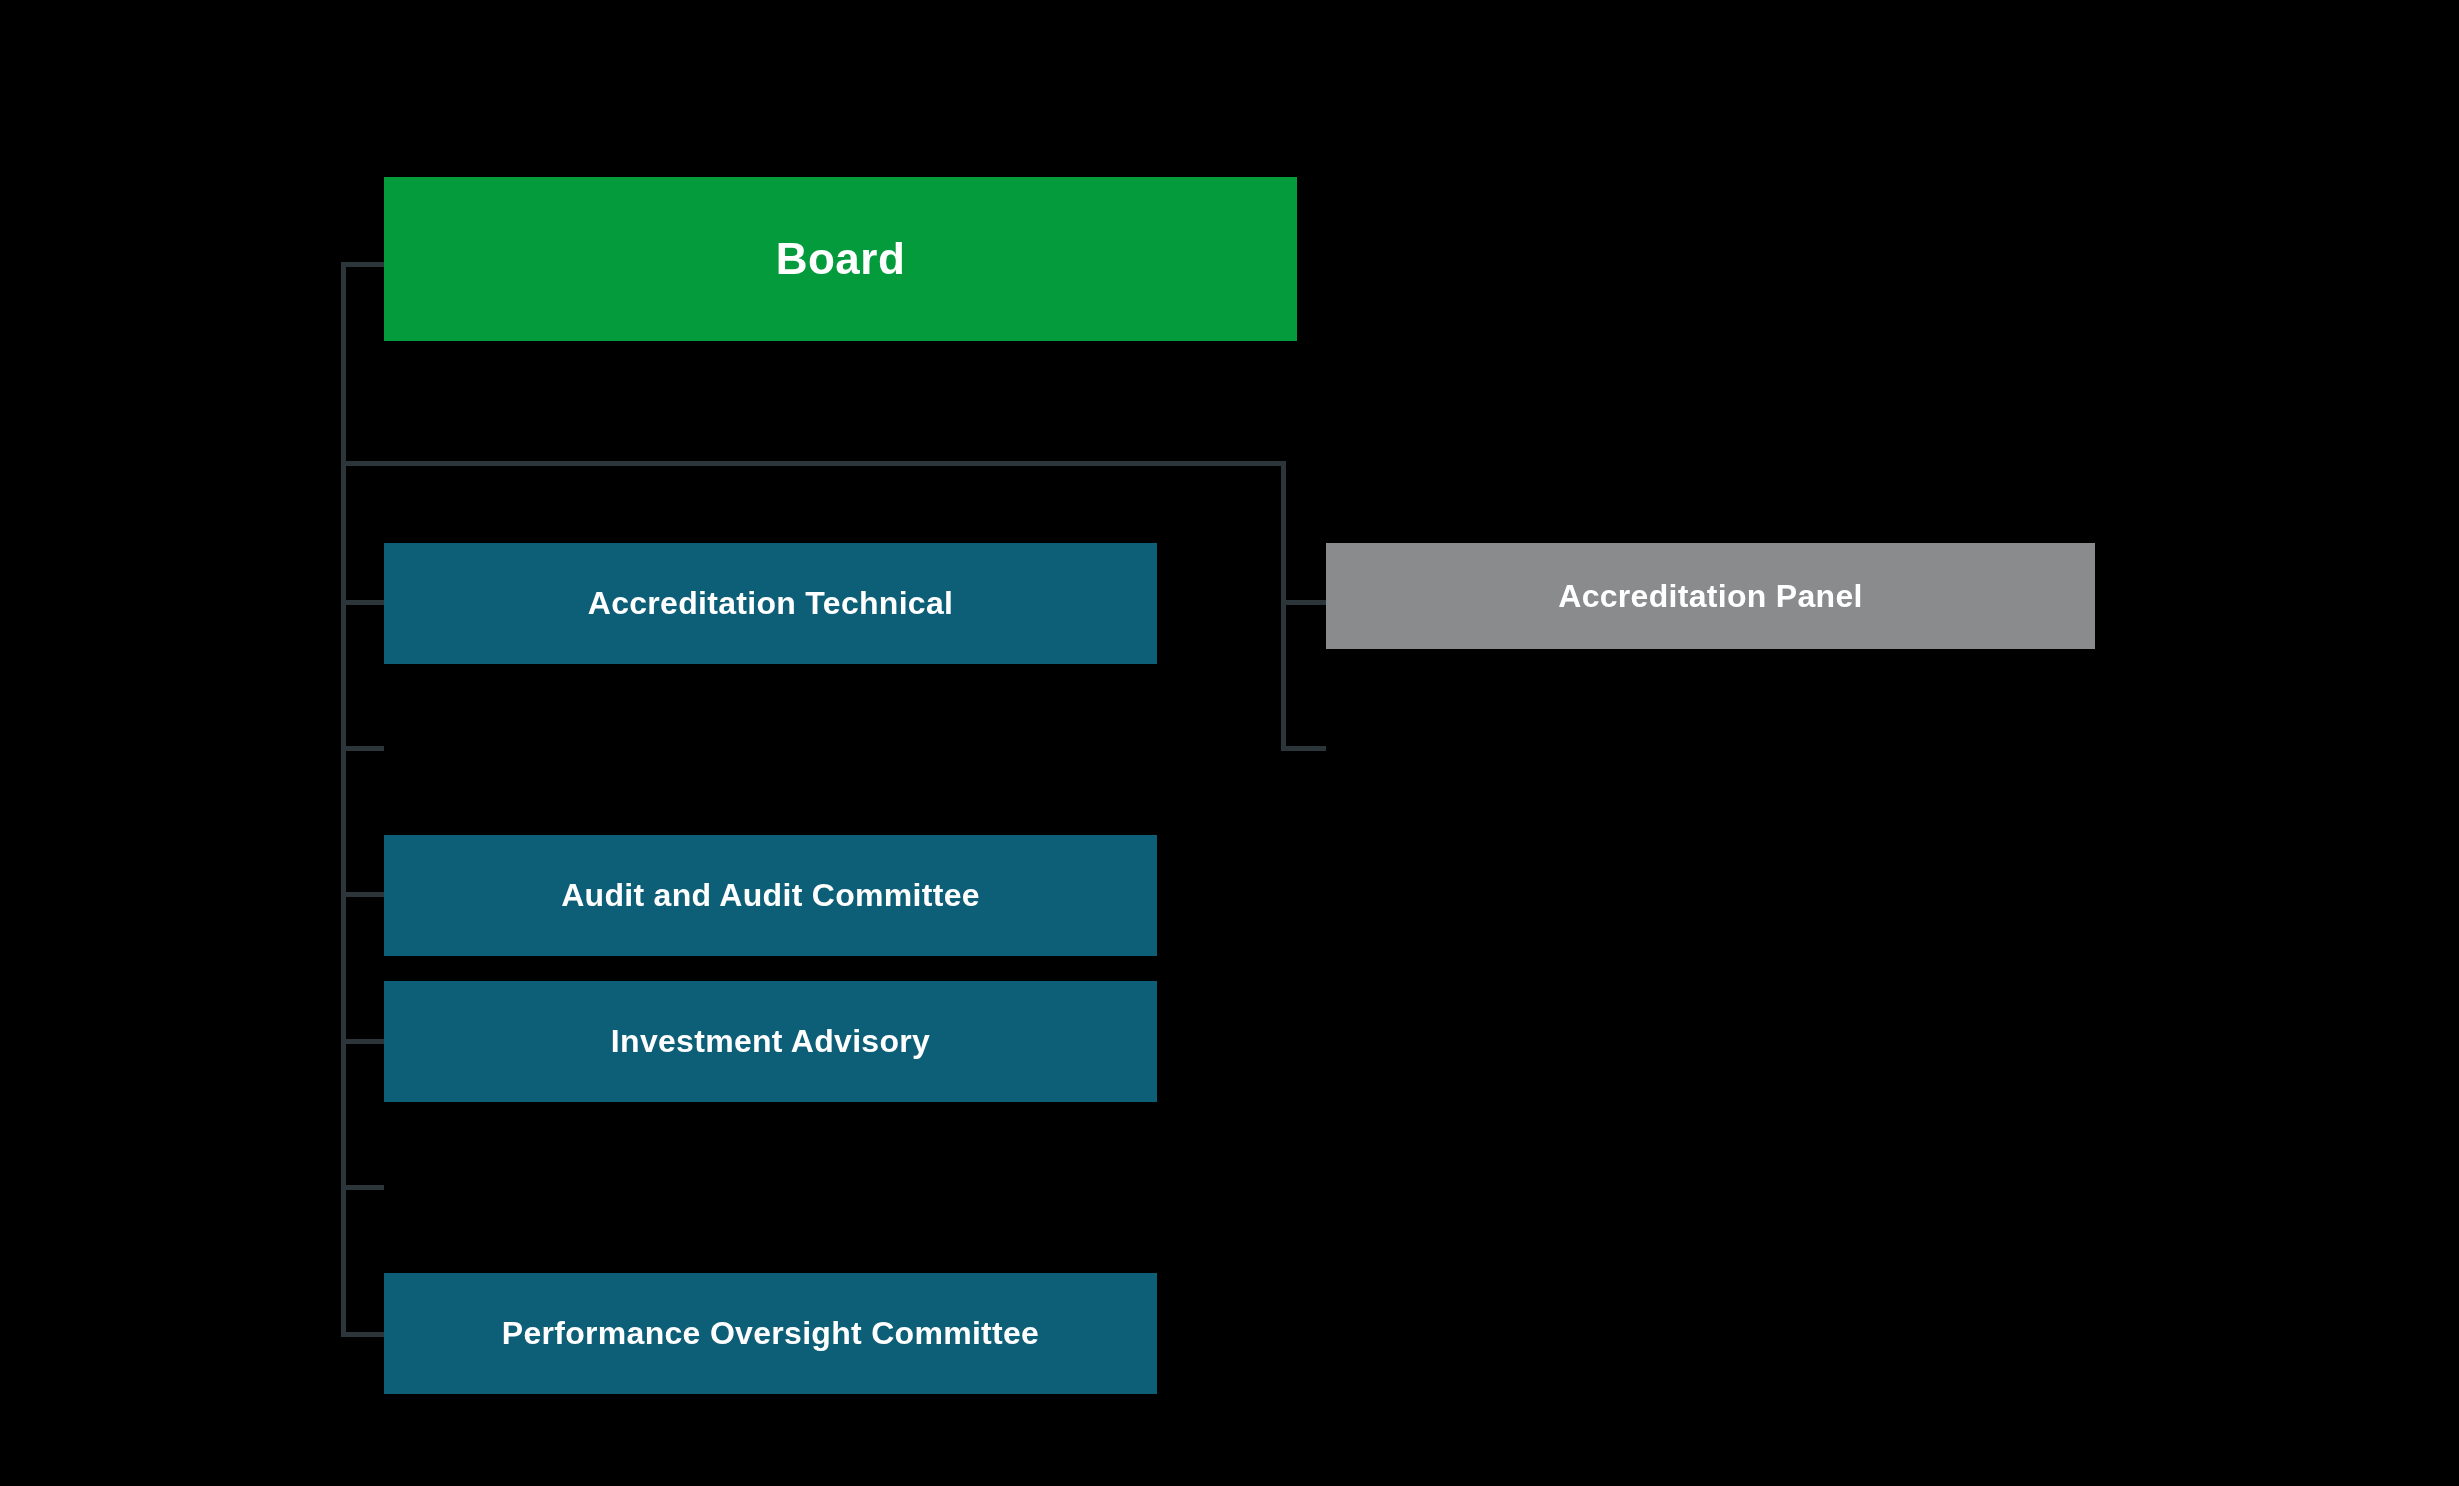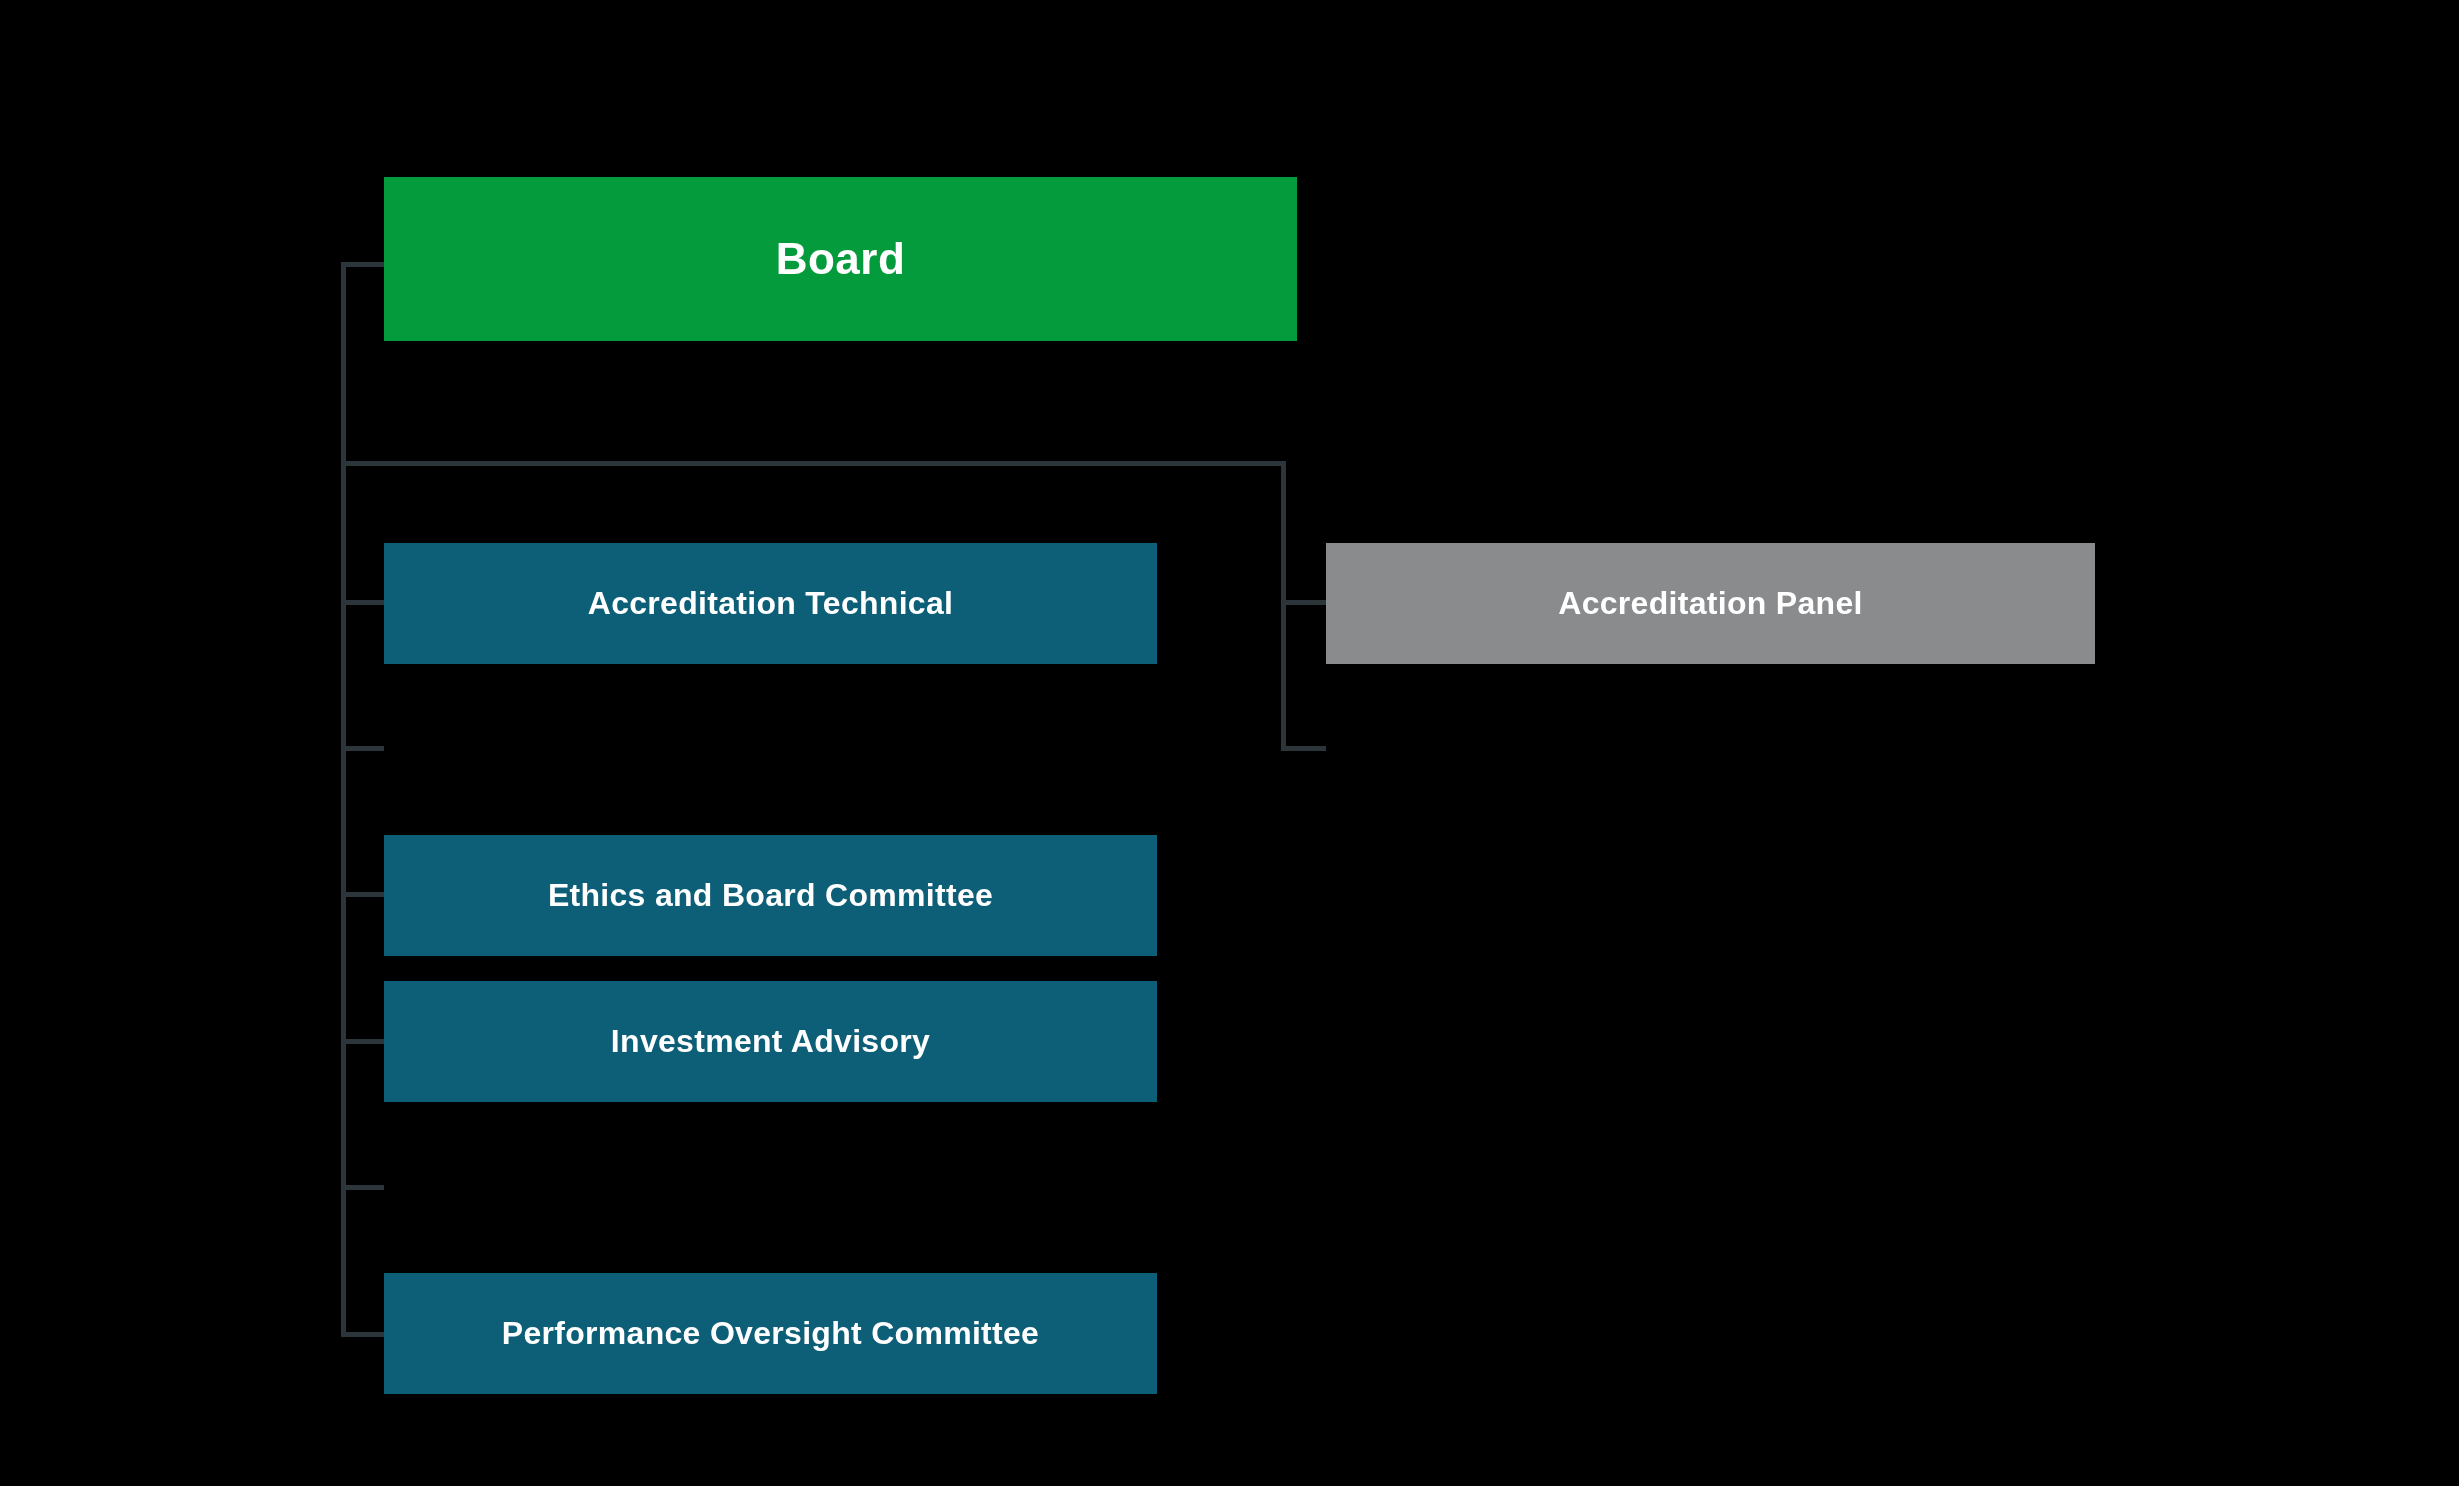--- a/index.html
+++ b/index.html
@@ -40,21 +40,21 @@
     letter-spacing:0.5px;
   }
   .node.committee{
     left:384px; width:773px; height:121px;
     background:var(--color-committee);
     font-size:32px;
     font-weight:600;
     letter-spacing:0.3px;
   }
   .node.panel{
-    left:1326px; width:769px; height:121px;
+    left:1326px; width:769px; height:106px;
     background:var(--color-panel);
     font-size:32px;
     font-weight:600;
     letter-spacing:0.3px;
   }
   .line{
     position:absolute;
     background:var(--color-connector);
   }
   
@@ -91,21 +91,21 @@
   <div class="line stub-p2"></div>
 
   <div class="node board">
     <span>Board</span>
   </div>
 
   <div class="node committee" style="top:543px">
     <span>Accreditation Technical</span>
   </div>
   <div class="node committee" style="top:835px">
-    <span>Ethics and Board Committee</span>
+    <span>Audit and Audit Committee</span>
   </div>
   <div class="node committee" style="top:981px">
     <span>Investment Advisory</span>
   </div>
   <div class="node committee" style="top:1273px">
     <span>Performance Oversight Committee</span>
   </div>
 
   <div class="node panel" style="top:543px">
     <span>Accreditation Panel</span>

